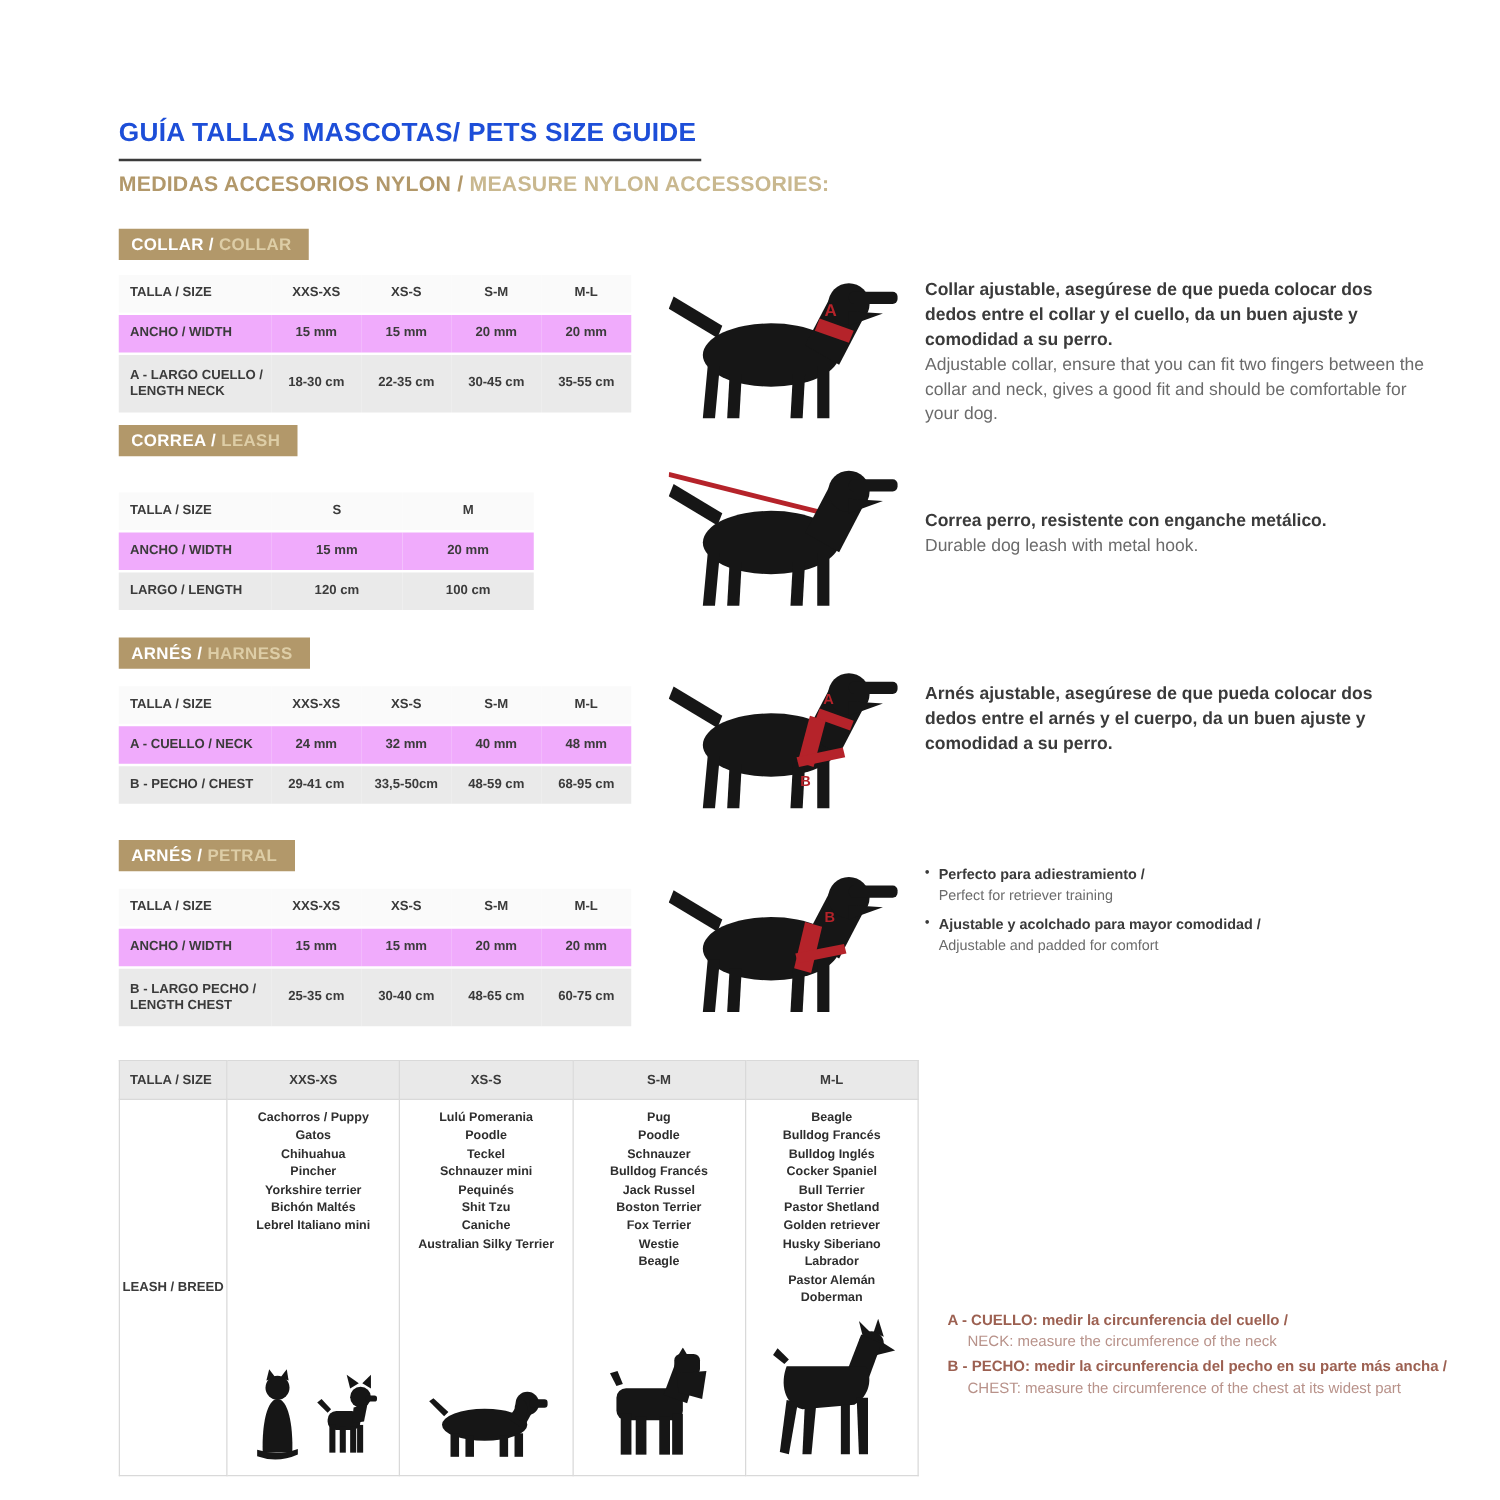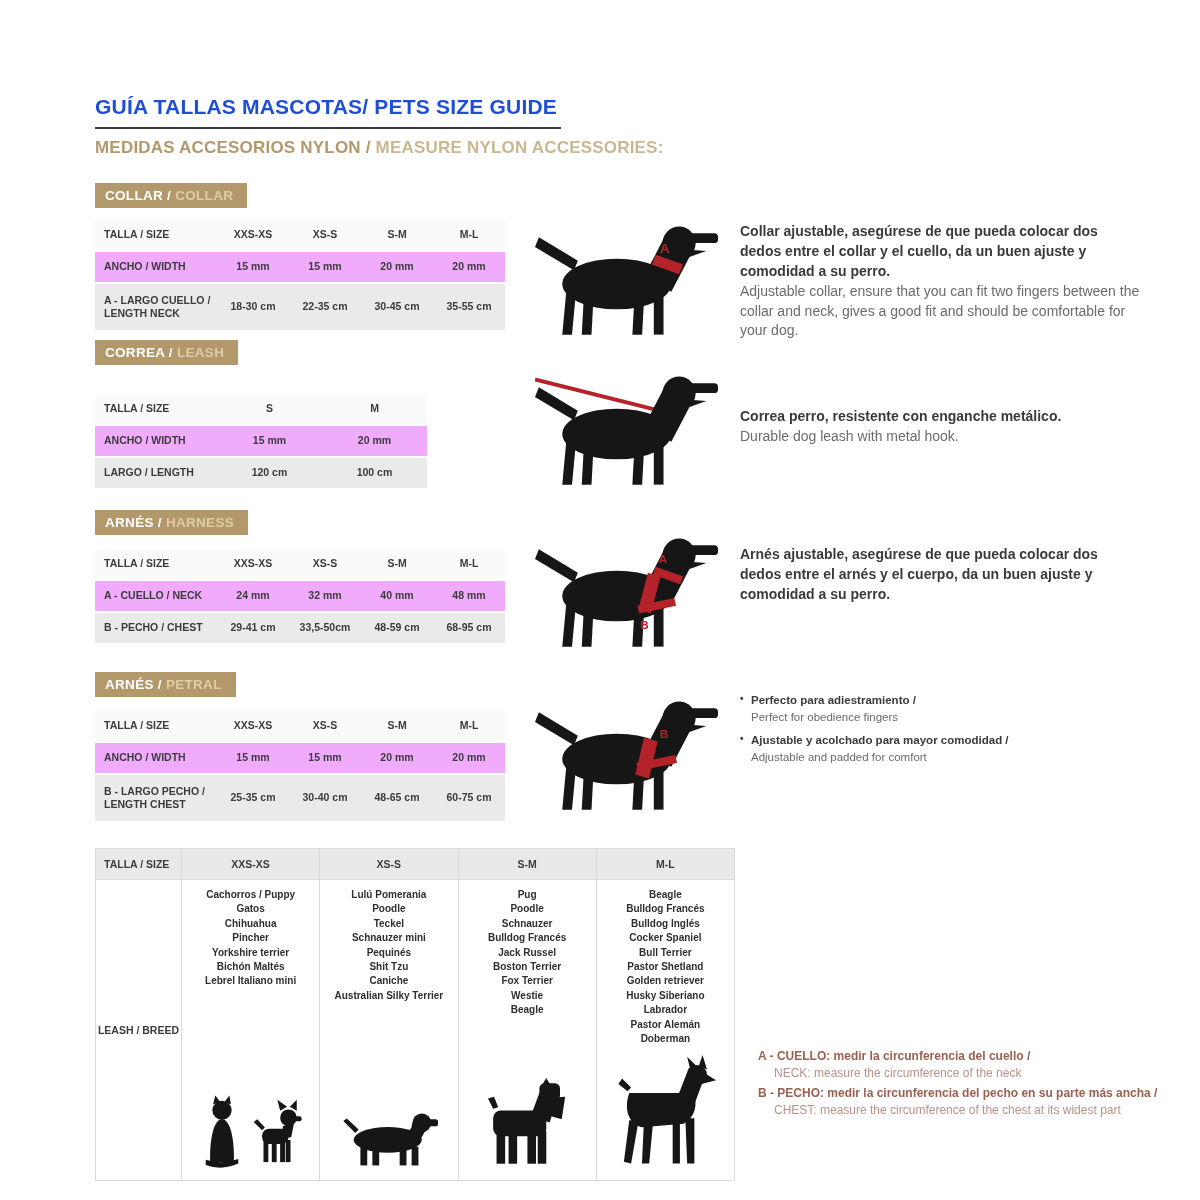--- a/index.html
+++ b/index.html
@@ -288,21 +288,21 @@
       <polygon class="sil" points="148,40 176,42 148,52"></polygon>
       <polygon class="red" points="112,54 126,58 117,96 103,92"></polygon>
       <polygon class="red" points="104,80 144,72 146,80 106,88"></polygon>
       <text class="red" x="128" y="54" font-size="12" font-weight="bold" font-family="Liberation Sans, sans-serif">B</text>
     </svg>
   </div>
 
   <div class="bullets" style="left:740px;top:692px;">
     <div class="bullet">
       <div class="b-es">Perfecto para adiestramiento /</div>
-      <div class="b-en">Perfect for obedience fingers</div>
+      <div class="b-en">Perfect for retriever training</div>
     </div>
     <div class="bullet">
       <div class="b-es">Ajustable y acolchado para mayor comodidad /</div>
       <div class="b-en">Adjustable and padded for comfort</div>
     </div>
   </div>
 
   <table class="breedtable">
     <colgroup>
         <col style="width:86px">

